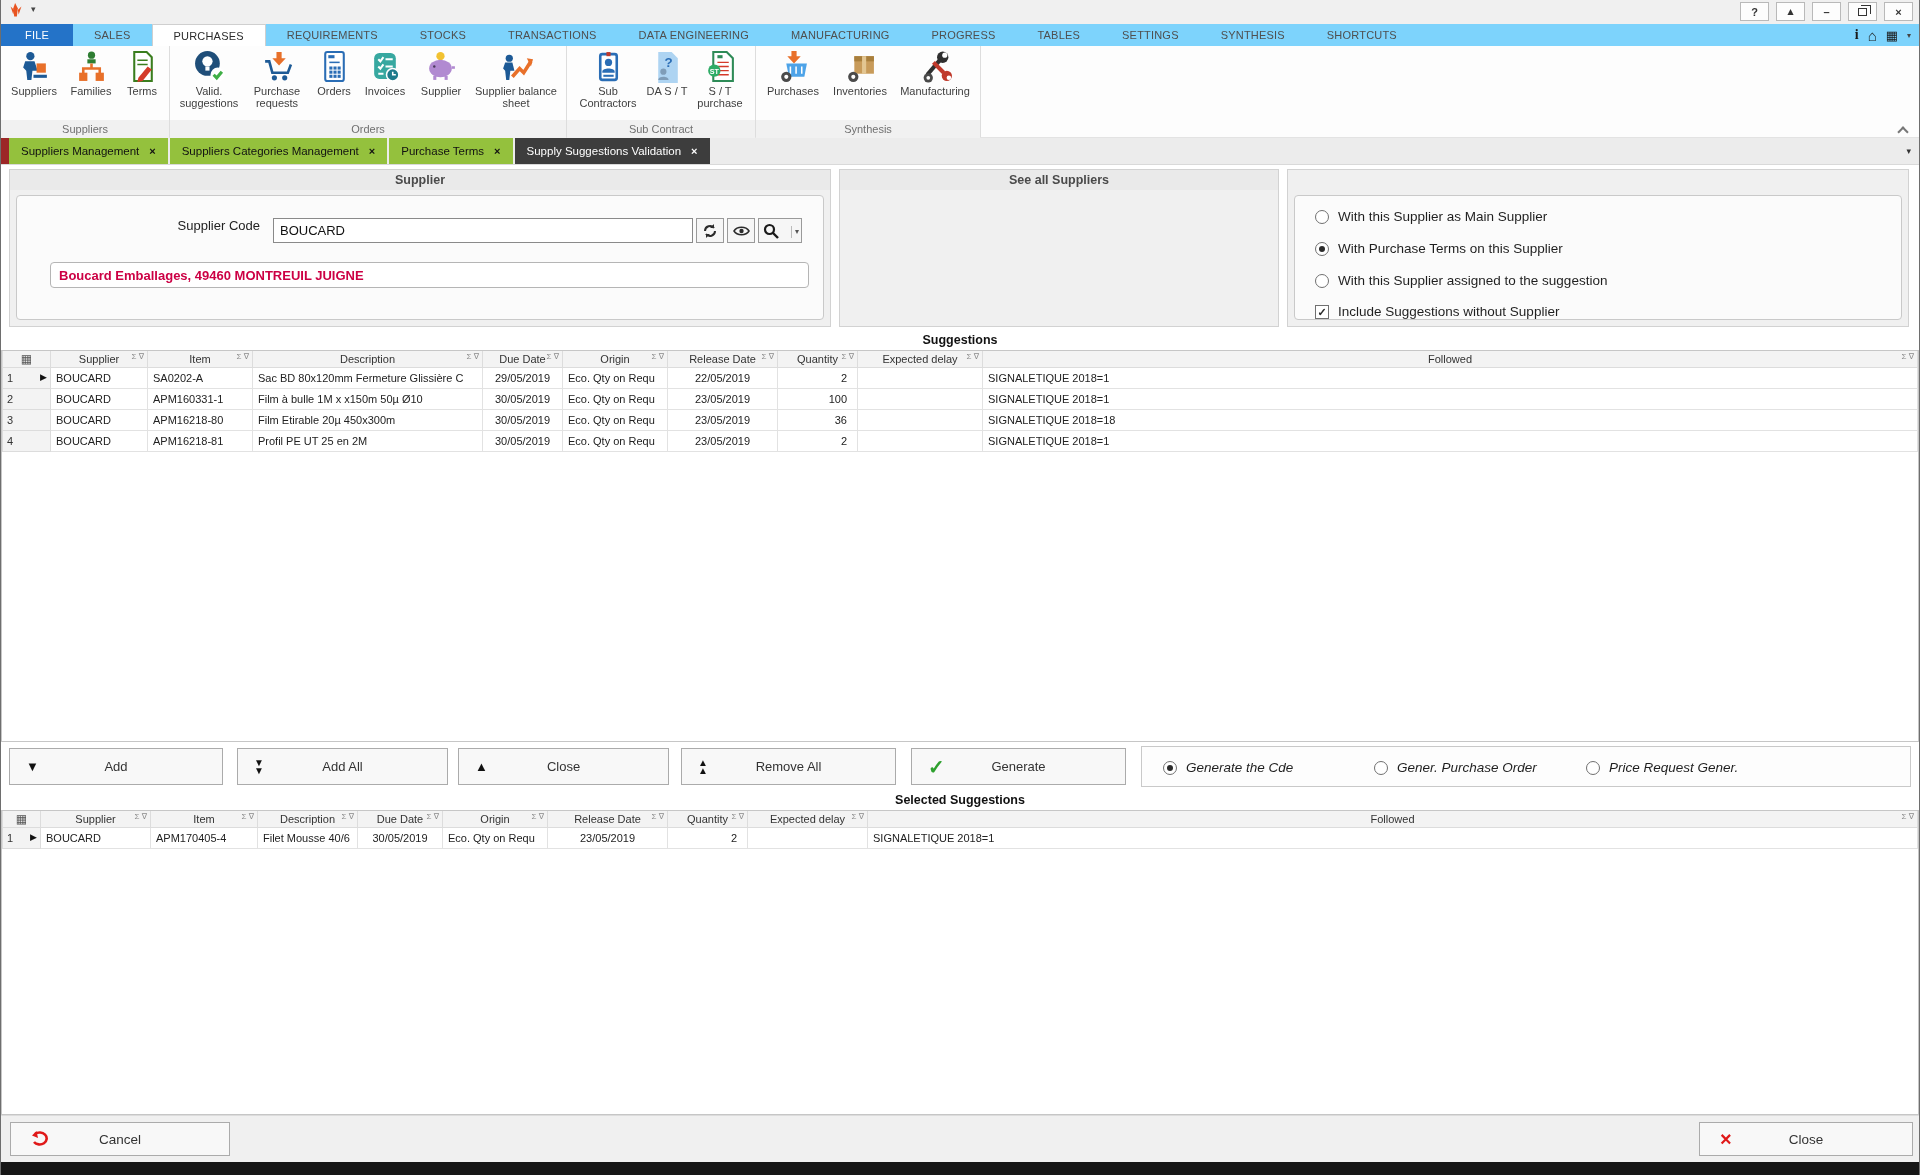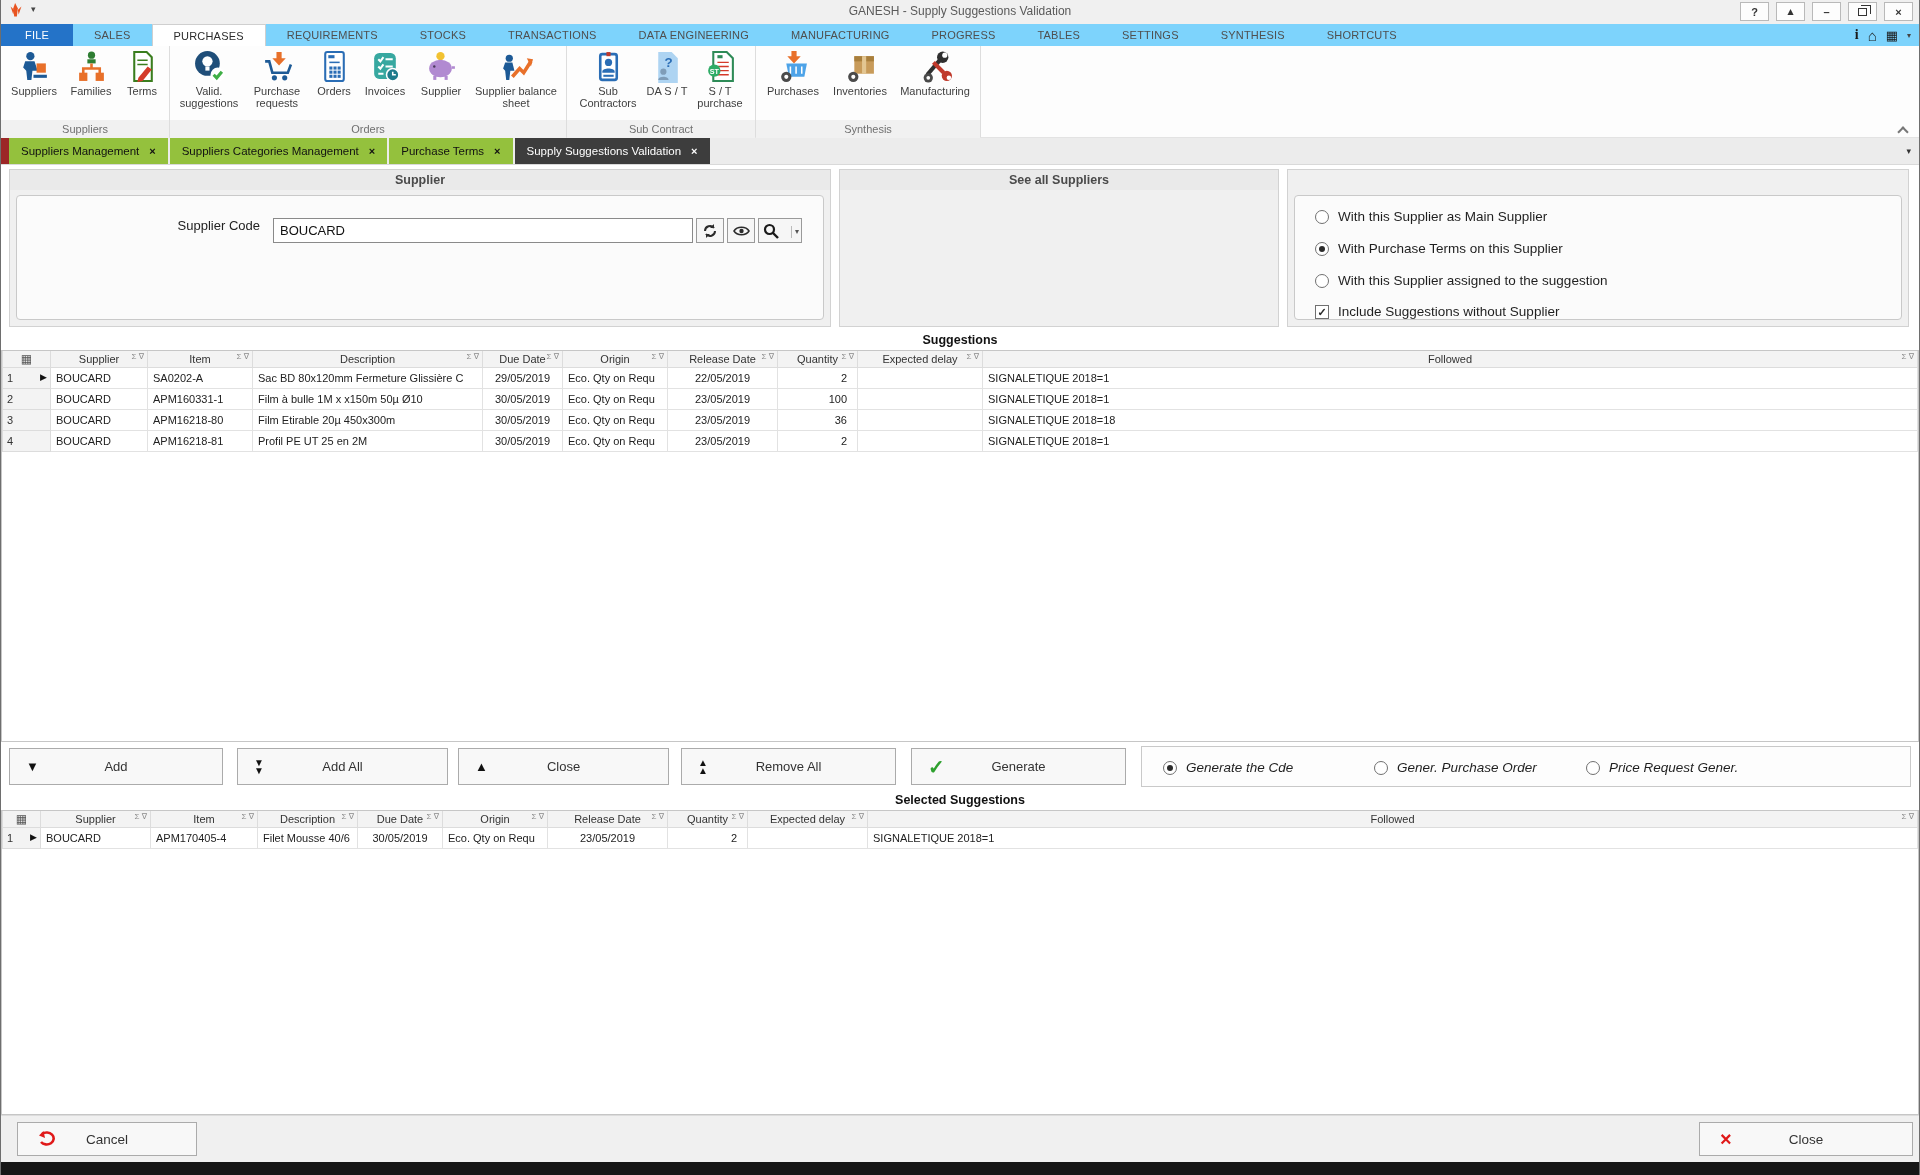--- a/index.html
+++ b/index.html
@@ -132,21 +132,20 @@
 </head>
 <body>
 
 <div class="titlebar">
   <svg class="app-logo" viewBox="0 0 20 20">
     <path d="M9 1l3 6-1 9h-3l-1-9z" fill="#e8531f"></path>
     <path d="M4 5l4 4-1 5z" fill="#e8531f"></path>
     <path d="M16 5l-4 4 1 5z" fill="#e8531f"></path>
   </svg>
   <span class="qat-arrow">▾</span>
-  <div class="title-text">GANESH - Supply Suggestions Validation</div>
   <div class="winbtns">
     <div class="wbtn">?</div>
     <div class="wbtn">▴</div>
     <div class="wbtn">–</div>
     <div class="wbtn">
         <span class="restore-ic"></span>
       </div>
     <div class="wbtn">×</div>
   </div>
 </div>
@@ -400,20 +399,23 @@
             <circle cx="8.5" cy="6" r="2.2" fill="#2b2b2b"></circle>
           </svg>
         </span>
         <span class="sc-btn split">
           <svg width="16" height="16" viewBox="0 0 16 16">
             <circle cx="6.5" cy="6.5" r="4.5" fill="none" stroke="#1a1a1a" stroke-width="2.2"></circle>
             <path d="M10 10l5 5" stroke="#1a1a1a" stroke-width="2.4"></path>
           </svg>
           <span class="drop">▾</span>
         </span>
+      </div>
+      <div class="name-box">
+        <span class="name-text">Boucard Emballages, 49460 MONTREUIL JUIGNE</span>
       </div>
     </div>
   </div>
 
   <div class="panel panel-seeall">
     <div class="panel-header">See all Suppliers</div>
   </div>
 
   <div class="panel panel-seesugg">
     <div class="panel-body">
@@ -598,21 +600,21 @@
       <td class="ctr">23/05/2019</td>
       <td class="qty">2</td>
       <td></td>
       <td>SIGNALETIQUE 2018=1</td>
     </tr>
   </tbody>
     </table>
 </div>
 
 <div class="footer">
-  <div class="fbtn" style="left:16px; width:180px">
+  <div class="fbtn" style="left:9px; width:220px">
     <svg class="ficon" width="18" height="16" viewBox="0 0 18 16">
       <path d="M4 3a7 6 0 1 1-1 8" stroke="#e01919" stroke-width="2.6" fill="none"></path>
       <path d="M5.5 0L1 4.5 7 7z" fill="#e01919"></path>
     </svg>
     <span>Cancel</span>
   </div>
   <div class="fbtn" style="left:1698px; width:214px">
     <span class="ficon xred">×</span>
     <span>Close</span>
   </div>

